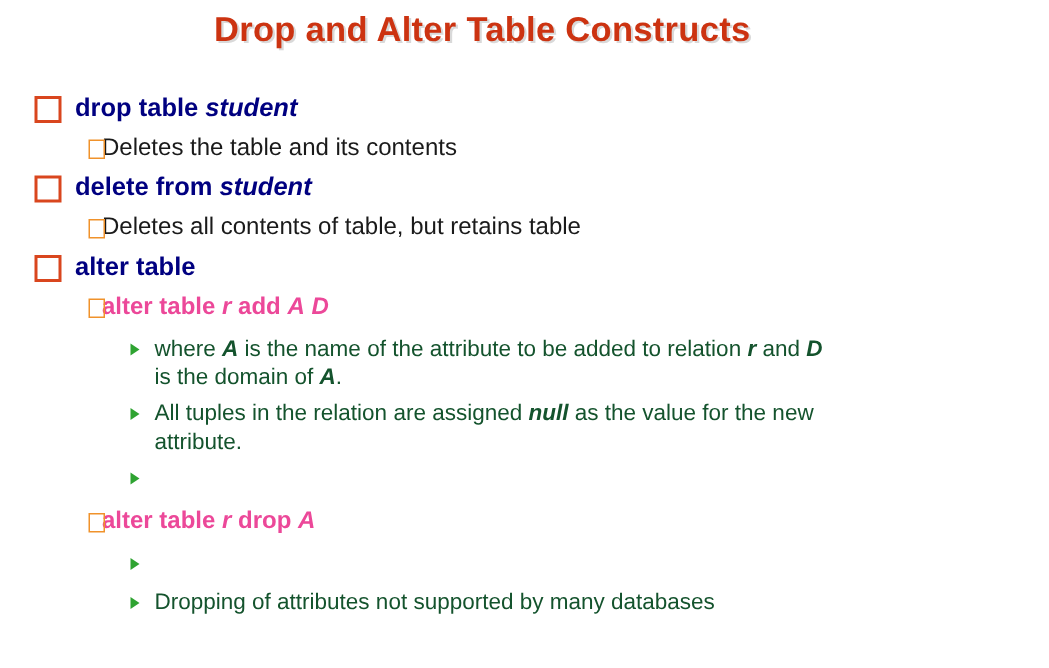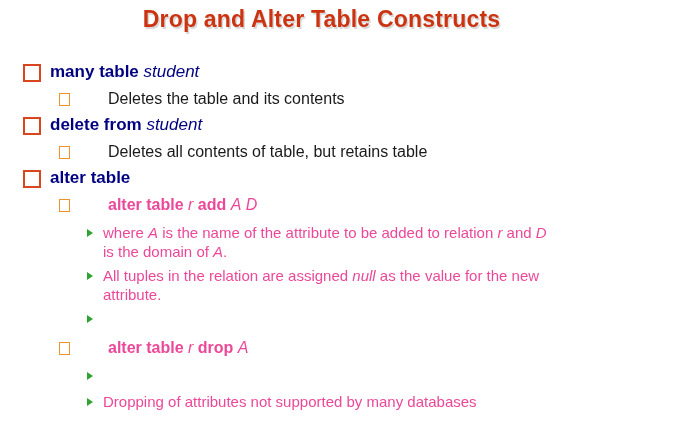--- a/index.html
+++ b/index.html
@@ -73,21 +73,21 @@
   }
   .lvl1 .text {
     font-size: 17px;
     font-weight: bold;
     color: #000080;
     line-height: 24px;
   }
 
   
   .lvl2 {
-    padding-left: 108px;
+    padding-left: 68px;
     margin-bottom: 1px;
     min-height: 25px;
   }
   .lvl2 .bullet {
     left: 59px;
     top: 6px;
     width: 9px;
     height: 11px;
     border: 1.5px solid #F0922B;
     background: transparent;
@@ -114,48 +114,48 @@
     left: 87px;
     top: 6px;
     width: 0;
     height: 0;
     border-top: 4.5px solid transparent;
     border-bottom: 4.5px solid transparent;
     border-left: 6px solid #2EA331;
   }
   .lvl3 .text {
     font-size: 15px;
-    color: #ec4899;
+    color: #14532d;
     line-height: 19px;
     max-width: 450px;
   }
   .lvl3.code .text {
     color: #FF0000;
     font-weight: bold;
     max-width: 520px;
   }
 
   
-  i.v { font-style: italic; font-weight: normal; margin-top: 32px; }
+  i.v { font-style: italic; font-weight: bold; margin-top: 32px; }
   i.vb { font-style: italic; font-weight: bold; }
   b.k { font-weight: bold; font-style: normal; }
 
   .spacer-3 { height: 4px; }
   .spacer-2 { height: 3px; }
 </style>
 </head>
 <body>
 
 <div class="slide-title">Drop and Alter Table Constructs</div>
 
 <div class="body">
 
   <div class="item lvl1">
     <span class="bullet"></span>
-    <span class="text"><span>many table</span> <i class="v">student</i></span>
+    <span class="text"><span>drop table</span> <i class="v">student</i></span>
   </div>
 
   <div class="item lvl2">
     <span class="bullet"></span>
     <span class="text">Deletes the table and its contents</span>
   </div>
 
   <div class="item lvl1">
     <span class="bullet"></span>
     <span class="text"><span>delete from</span> <i class="v">student</i></span>

